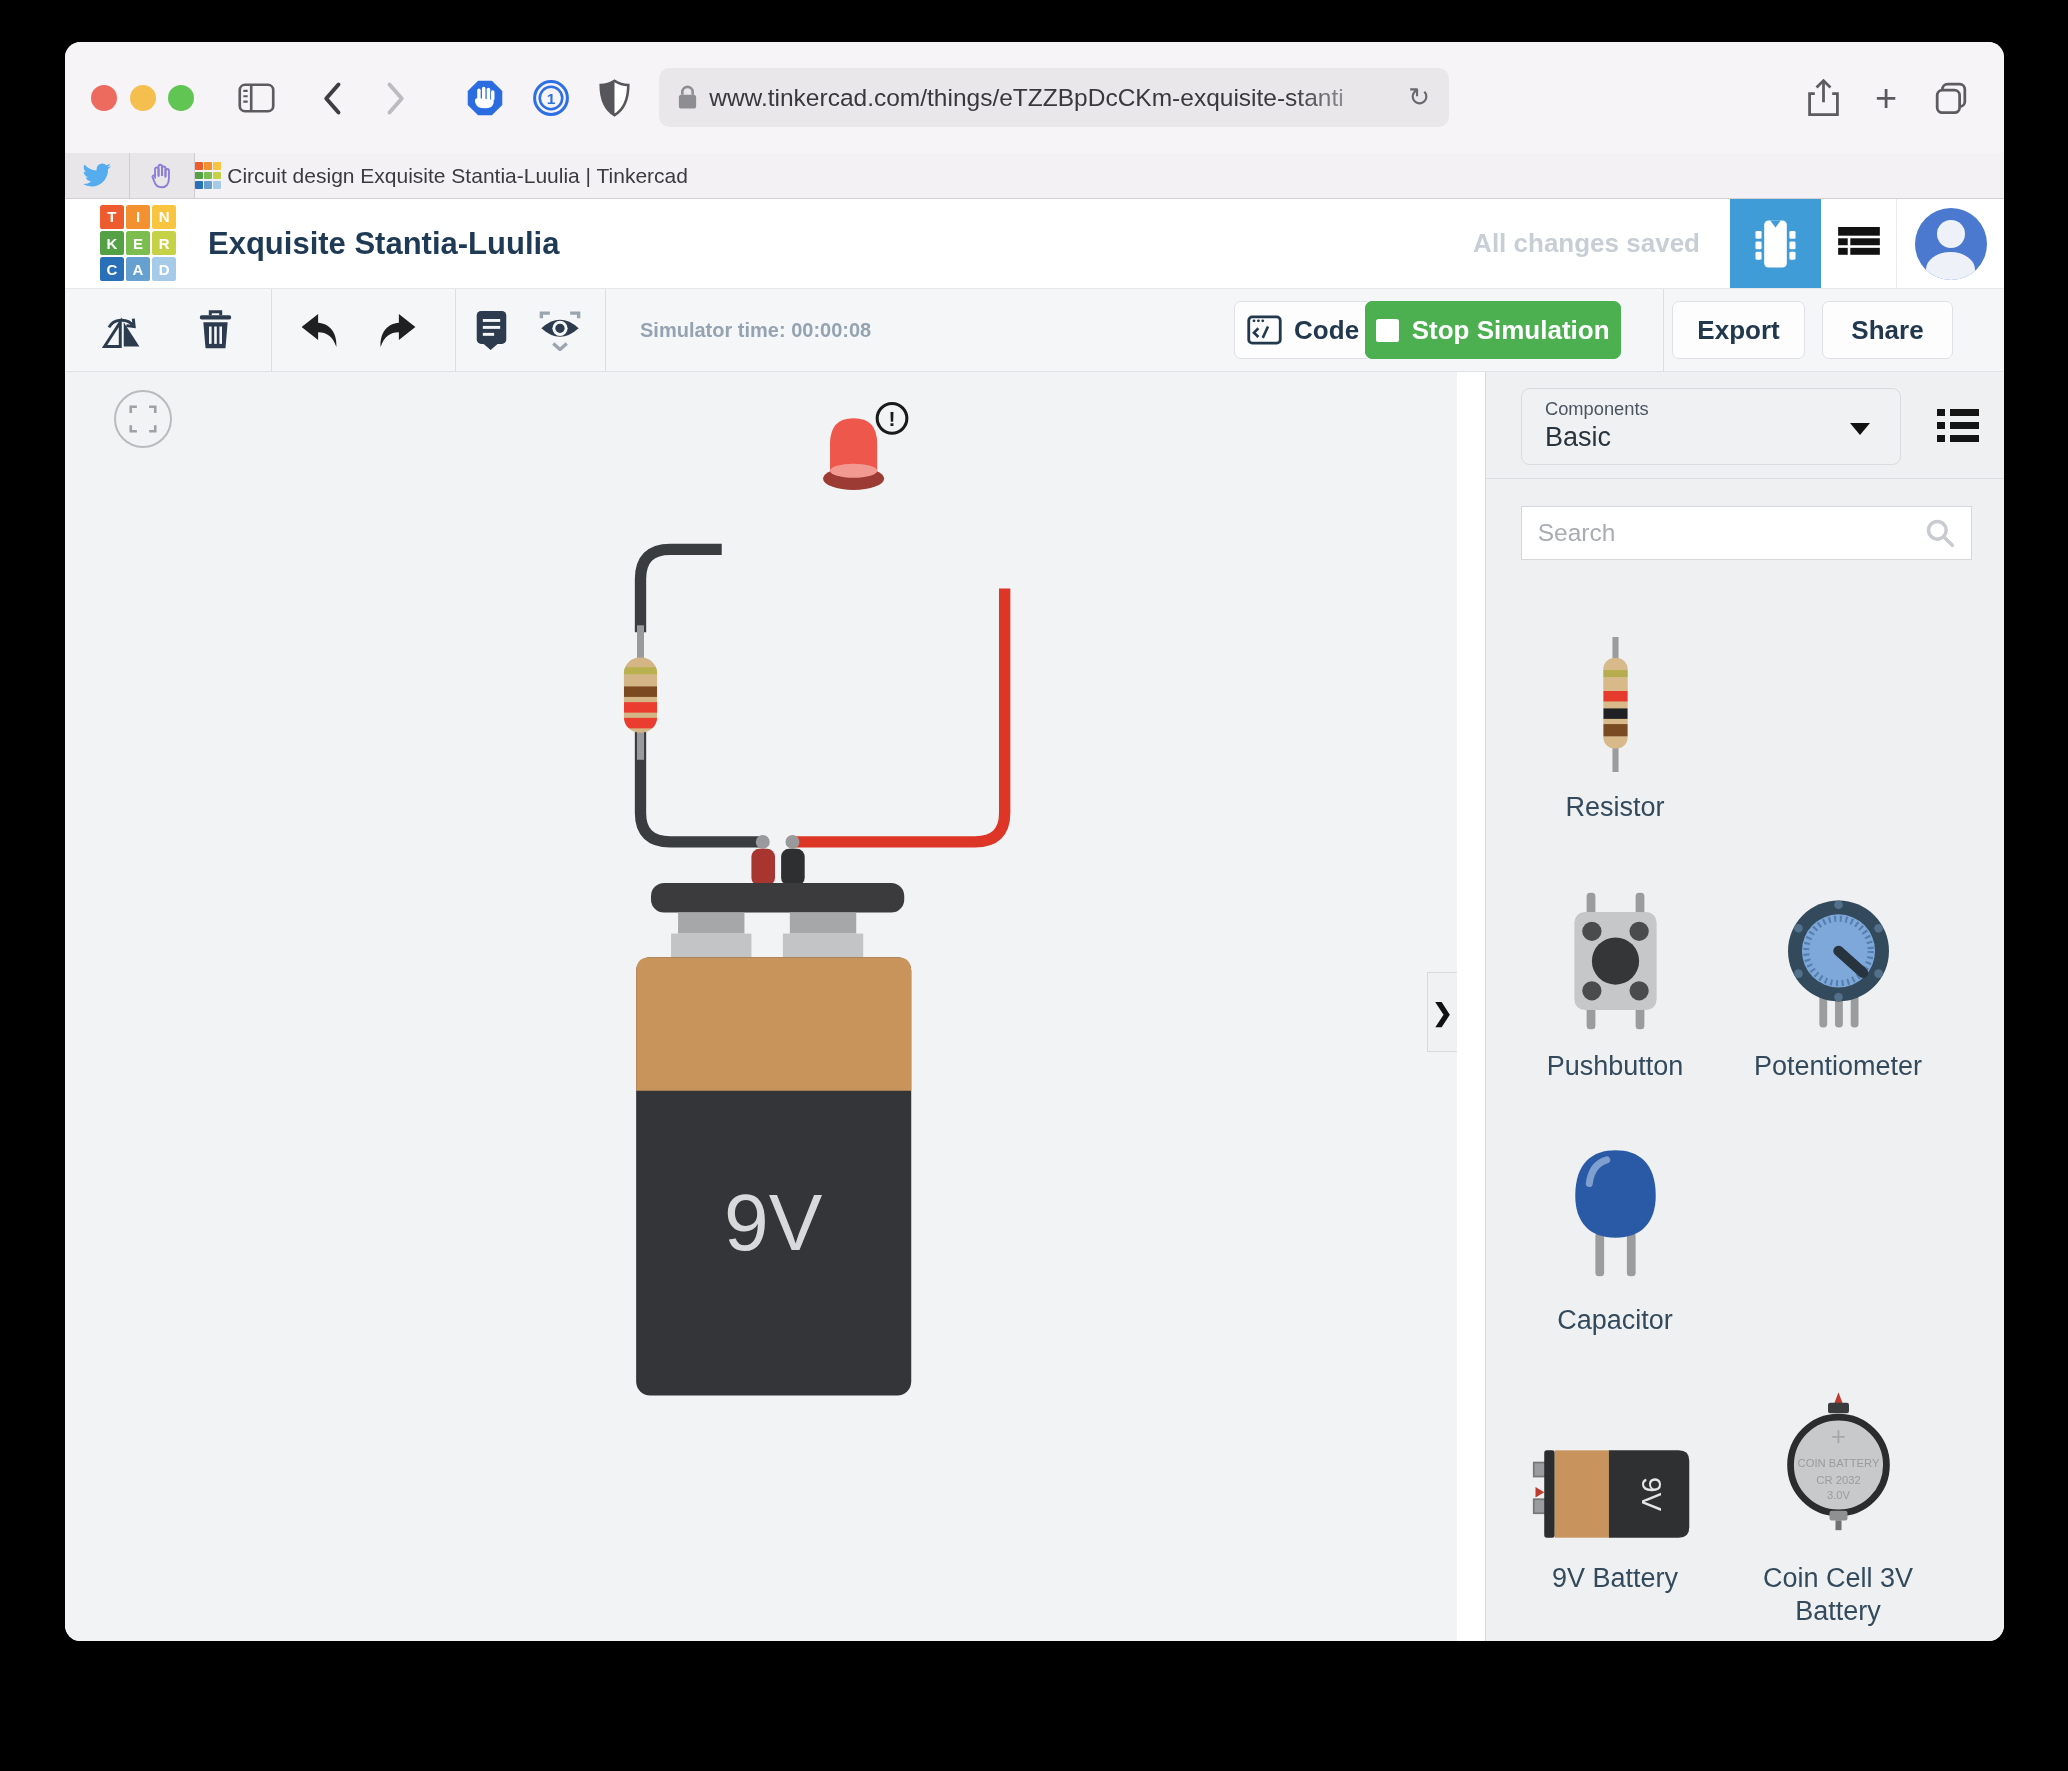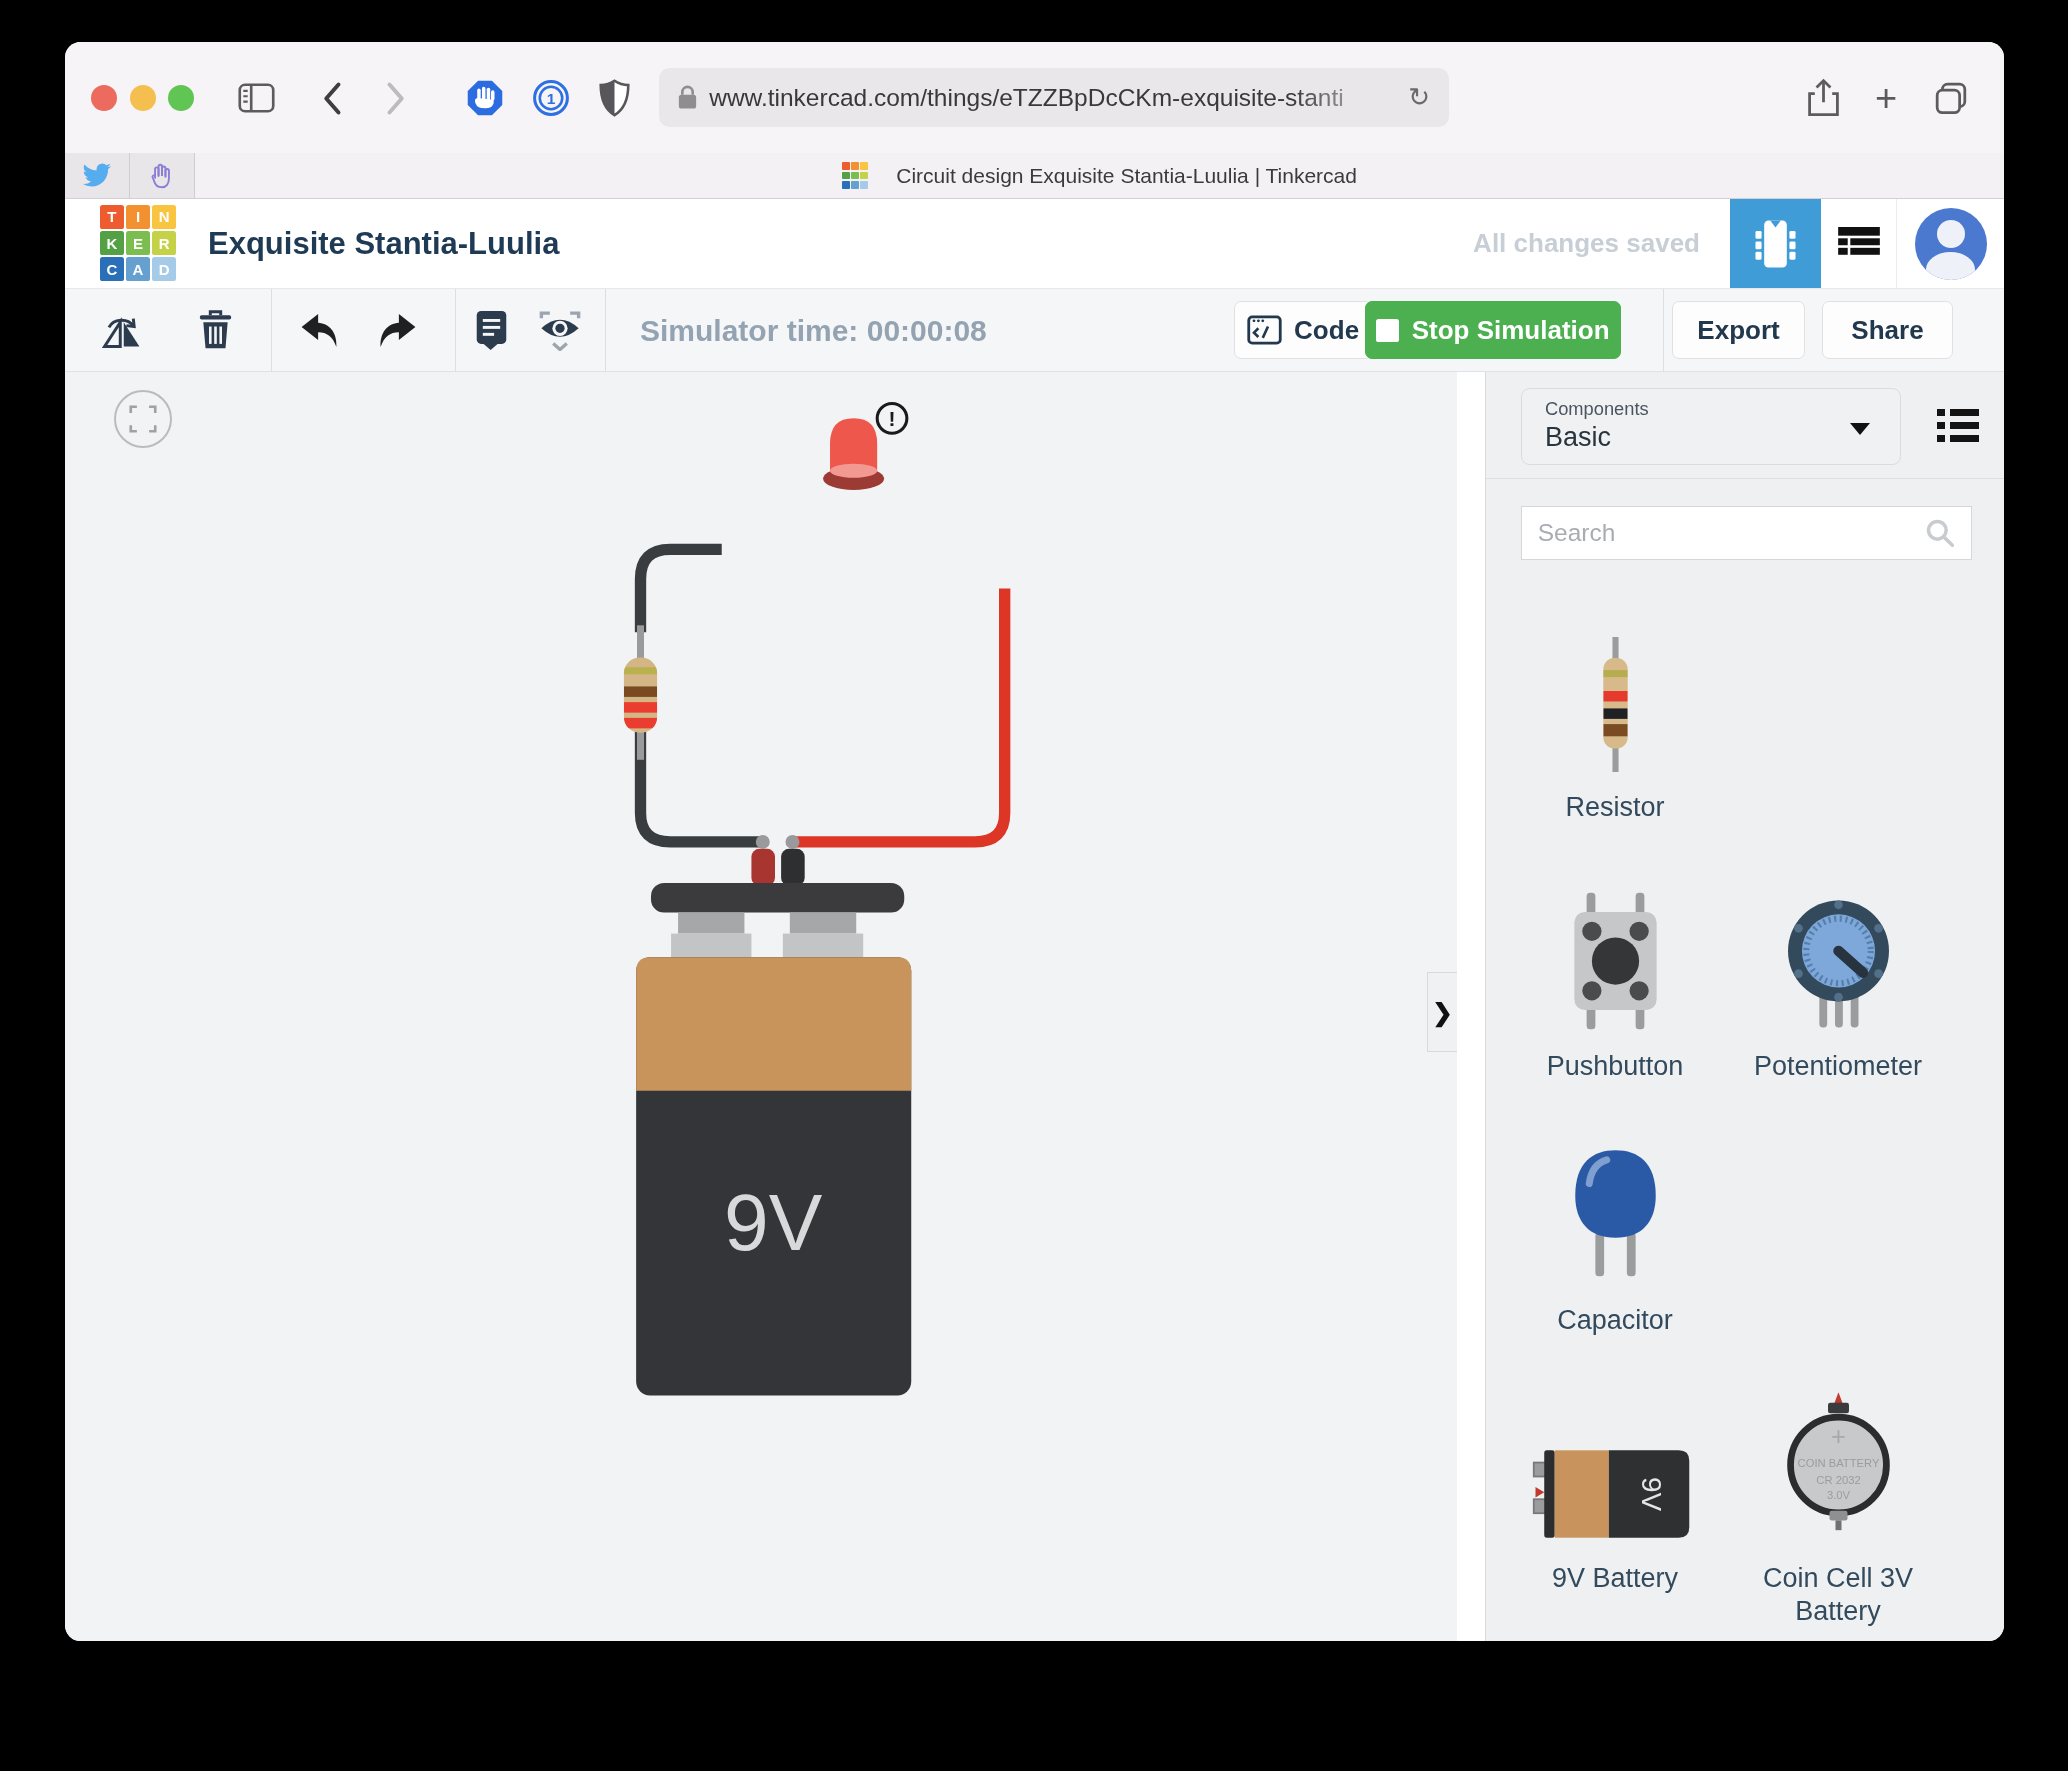--- a/index.html
+++ b/index.html
@@ -20,21 +20,21 @@
   .urlbar .lock{font-size:23px;color:#8e8d92;margin-right:12.2px;}
   .urlbar .url{font-size:24.5px;color:#39383d;white-space:nowrap;overflow:hidden;flex:1;position:relative;}
   .urlbar .fade{position:absolute;right:52px;top:0;width:105px;height:100%;
                 background:linear-gradient(to right, rgba(233,231,234,0), #e9e7ea);}
   .urlbar .reload{font-size:26px;color:#6a696e;margin-left:8.7px;}
   .plusglyph{font-size:38px;color:#5a595e;font-weight:300;}
 
   
   .tabstrip{height:46px;background:#dddbde;display:flex;flex:0 0 auto;border-bottom:0.9px solid #d2d0d3;}
   .pintab{width:65px;border-right:0.9px solid #cfcdd0;background:#e8e6e9;display:flex;align-items:center;justify-content:center;}
-  .activetab{flex:1;background:#f3f1f3;display:flex;align-items:center;justify-content:center;gap:28px;}
+  .activetab{flex:1;background:#f3f1f3;display:flex;align-items:center;gap:6px;}
   .activetab .tab-title{font-size:21px;color:#3b3a3f;}
   .minigrid{display:grid;grid-template-columns:repeat(3,7.9px);grid-template-rows:repeat(3,7.9px);gap:1.3px;}
   .minigrid span{border-radius:0.9px;}
 
   
   .appheader{position:relative;height:90px;background:#fff;border-bottom:0.9px solid #e6e8ea;flex:0 0 auto;}
   .logo{position:absolute;left:35px;top:6.1px;display:grid;grid-template-columns:repeat(3,23.6px);
         grid-template-rows:repeat(3,23.6px);gap:2.6px;}
   .logo span{display:flex;align-items:center;justify-content:center;color:#fff;font-weight:700;font-size:15px;border-radius:2.6px;}
   .logo .c0{background:#ee5b2e}.logo .c1{background:#f3902f}.logo .c2{background:#f9c440}
@@ -49,21 +49,21 @@
   .avatar-wrap{width:108px;display:flex;align-items:center;justify-content:center;border-left:0.9px solid #ececee;}
   .avatar{width:72px;height:72px;border-radius:50%;background:#4b79cf;position:relative;overflow:hidden;}
   .avatar .head{position:absolute;left:22px;top:12.2px;width:28px;height:28px;border-radius:50%;background:#eef2f8;}
   .avatar .body{position:absolute;left:11.4px;top:44px;width:49px;height:35px;border-radius:50%;background:#eef2f8;}
 
   
   .toolbar{position:relative;height:83px;background:#f5f6f8;border-bottom:0.9px solid #e0e2e5;flex:0 0 auto;}
   .tool-ic{position:absolute;top:19px;width:44px;height:44px;display:flex;align-items:center;justify-content:center;}
   .tdiv{position:absolute;top:0;width:0.9px;height:83px;background:#dcdee1;}
   .sim-time{position:absolute;left:575px;top:0;height:83px;display:flex;align-items:center;
-            font-size:30px;font-weight:700;color:#94a3b2;}
+            font-size:20px;font-weight:700;color:#94a3b2;}
   .btn{position:absolute;top:12.2px;height:58px;border:1.7px solid #dfe1e4;border-radius:7px;background:#fdfdfe;
        display:flex;align-items:center;justify-content:center;gap:12.2px;font-size:26px;font-weight:700;color:#22384d;}
   .btn.green{background:#4caf50;border-color:#4caf50;color:#fff;}
   .stop-sq{width:23px;height:23px;background:#fff;border-radius:2.6px;}
 
   
   .content{flex:1;display:flex;position:relative;min-height:0;}
   .canvas{flex:1;background:#f2f3f5;position:relative;overflow:hidden;}
   .panel{width:519px;background:#eef0f2;border-left:1.7px solid #d9dadc;position:relative;flex:0 0 auto;margin-left:28px;}
 

